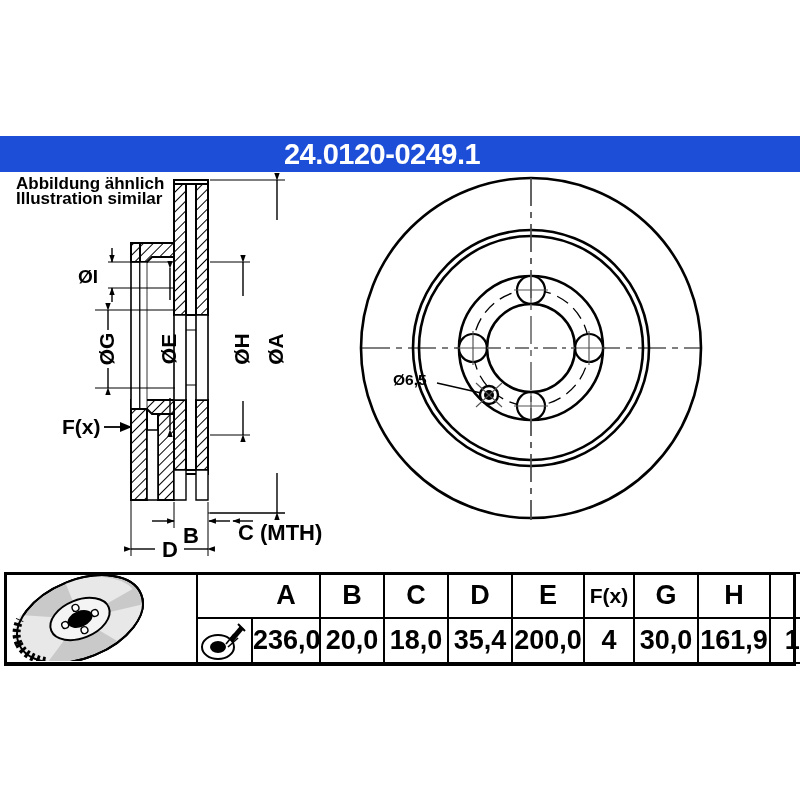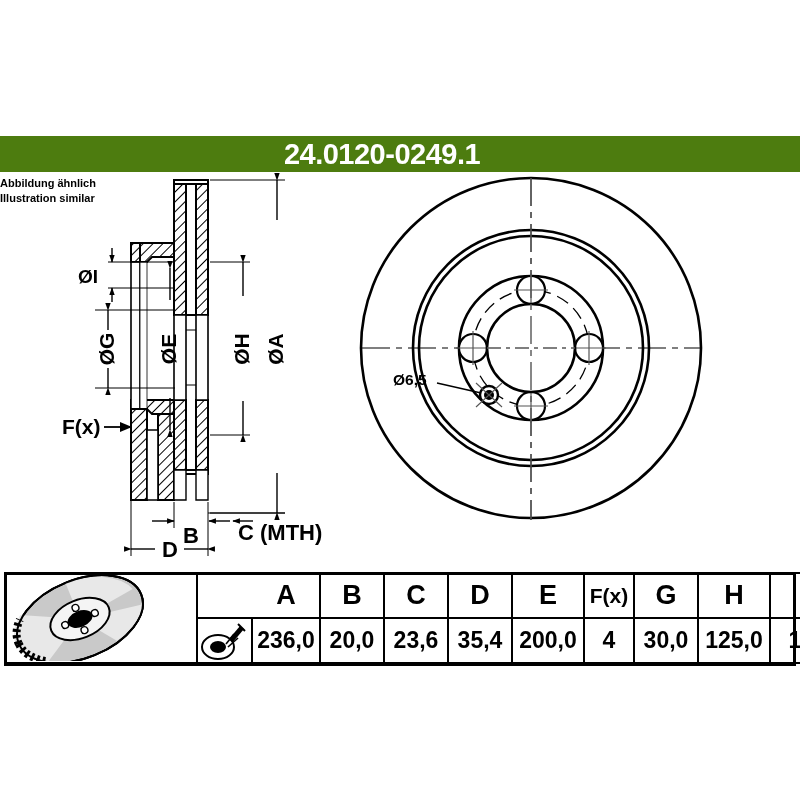--- a/index.html
+++ b/index.html
@@ -19,40 +19,40 @@
     left: 0; top: 0;
     width: 800px; height: 800px;
   }
   
   .header-bar {
     position: absolute;
     left: 0;
     top: 136px;
     width: 800px;
     height: 36px;
-    background: #4d7c0f;
+    background: #1d4ed8;
     display: flex;
     align-items: center;
     justify-content: center;
   }
   .header-bar .hcode {
     color: #ffffff;
     font-size: 29px;
     font-weight: bold;
     letter-spacing: -0.5px;
     line-height: 1;
     font-family: "Liberation Sans", sans-serif;
   }
   .header-bar .hgap { width: 36px; }
   
   .disclaimer {
     position: absolute;
-    left: 0;
+    left: 16px;
     top: 176px;
-    font-size: 11px;
+    font-size: 17px;
     font-weight: bold;
     color: #000;
     line-height: 15px;
     white-space: nowrap;
   }
   
   #drawing {
     position: absolute;
     left: 0; top: 0;
     width: 800px; height: 800px;
@@ -77,21 +77,21 @@
     height: 43px;
     padding: 0;
     color: #000;
   }
   .spec-table td.icon-cell {
     border: 2px solid #000;
     padding: 0;
   }
   .spec-table td.hdr { font-size: 27px; }
   .spec-table td.hdr.small { font-size: 21px; }
-  .spec-table td.val { font-size: 23px; }
+  .spec-table td.val { font-size: 27px; }
   .outer-box {
     position: absolute;
     left: 4px; top: 572px;
     width: 792px; height: 94px;
     border: 3px solid #000;
     box-sizing: border-box;
     pointer-events: none;
   }
   .icon-svg { display: block; }
 </style>
@@ -309,25 +309,25 @@
           <ellipse cx="20" cy="27" rx="16" ry="12" fill="#fff" stroke="#000" stroke-width="2"></ellipse>
           <ellipse cx="20" cy="27" rx="8" ry="6" fill="#000"></ellipse>
           <path d="M31,19 L42,6 L46,9 L35,22 Z" fill="#000"></path>
           <path d="M28,24 L36,14" stroke="#000" stroke-width="1.6" fill="none"></path>
           <path d="M30,27 L40,18" stroke="#000" stroke-width="1.6" fill="none"></path>
           <path d="M40,4 L47,11" stroke="#000" stroke-width="2" fill="none"></path>
         </svg>
       </td>
       <td class="val">236,0</td>
       <td class="val">20,0</td>
-      <td class="val">23,6</td>
+      <td class="val">18,0</td>
       <td class="val">35,4</td>
       <td class="val">200,0</td>
       <td class="val">4</td>
       <td class="val">30,0</td>
-      <td class="val">125,0</td>
+      <td class="val">161,9</td>
       <td class="val">12,6</td>
     </tr>
   </tbody>
     </table>
   <div class="outer-box"></div>
 
 </div>
 
 </body></html>

